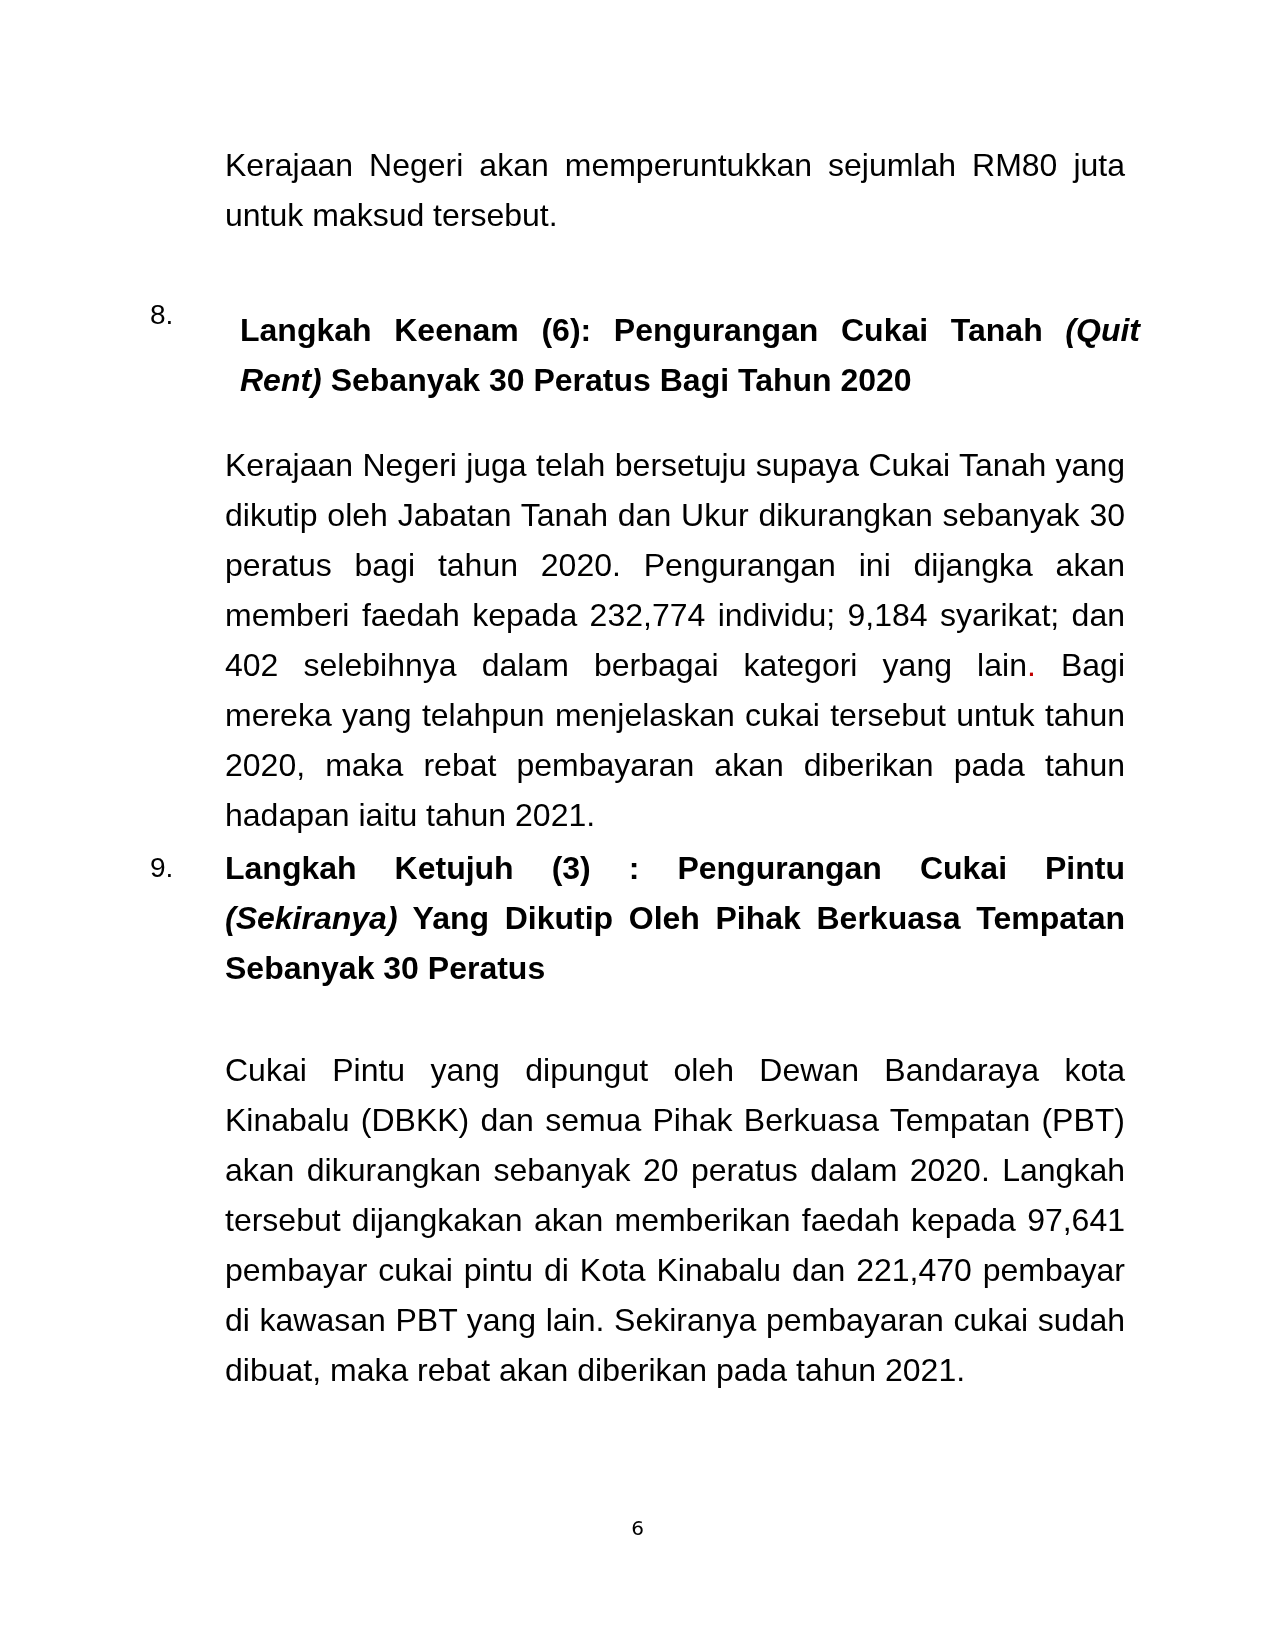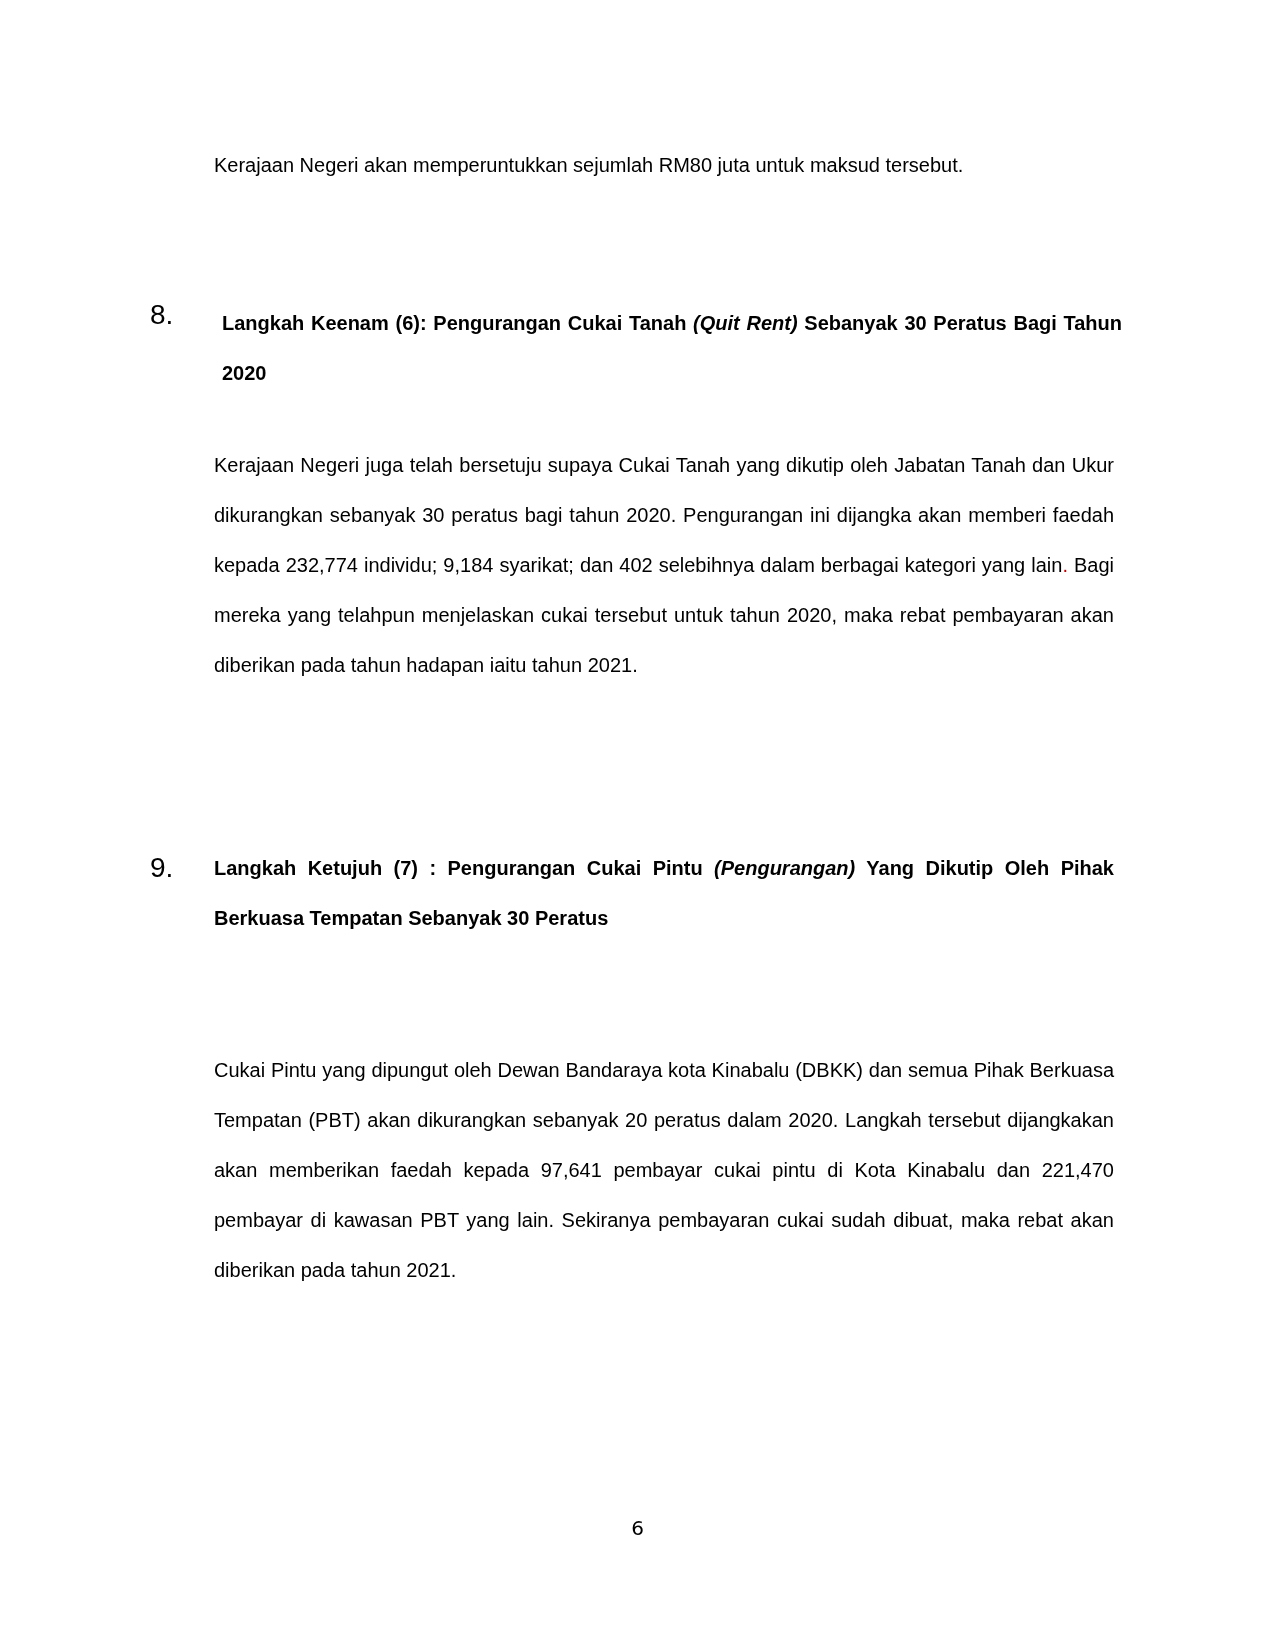--- a/index.html
+++ b/index.html
@@ -1,36 +1,36 @@
 <!DOCTYPE html>
 <html><head>
 <meta charset="utf-8">
 <style>
   html, body { margin:0; padding:0; background:#ffffff; }
   body { width:1275px; height:1650px; position:relative; overflow:hidden;
          font-family:"Liberation Sans", sans-serif; color:#000; }
-  .para { position:absolute; left:214px; width:900px; font-size:20px; line-height:50px;
+  .para { position:absolute; left:225px; width:900px; font-size:32px; line-height:50px;
           text-align:justify; }
   .num { position:absolute; left:150px; font-size:28px; line-height:50px; }
   .head { font-weight:bold; }
   .red-dot { color:#c00000; }
   .page-num { position:absolute; left:0; width:1275px; top:1516px; text-align:center;
               font-family:"DejaVu Sans", sans-serif; font-size:20px; }
 </style>
 </head>
 <body>
 
 <div>
 
   <p class="para" style="top:140px;margin:0;">Kerajaan Negeri akan memperuntukkan sejumlah RM80 juta untuk maksud tersebut.</p>
 
   <div class="num head" style="top:290px;font-weight:normal;">8.</div>
-  <p class="para head" style="top:290px;margin:8px;"><span>Langkah Keenam (6): Pengurangan Cukai Tanah </span><i>(Quit Rent)</i><span> Sebanyak 30 Peratus Bagi Tahun 2020</span></p>
+  <p class="para head" style="top:290px;margin:15px;"><span>Langkah Keenam (6): Pengurangan Cukai Tanah </span><i>(Quit Rent)</i><span> Sebanyak 30 Peratus Bagi Tahun 2020</span></p>
 
   <p class="para" style="top:440px;margin:0;"><span>Kerajaan Negeri juga telah bersetuju supaya Cukai Tanah yang dikutip oleh Jabatan Tanah dan Ukur dikurangkan sebanyak 30 peratus bagi tahun 2020. Pengurangan ini dijangka akan memberi faedah kepada 232,774 individu; 9,184 syarikat; dan 402 selebihnya  dalam berbagai kategori yang lain</span><span class="red-dot">.</span><span> Bagi mereka yang telahpun menjelaskan cukai tersebut untuk tahun 2020, maka rebat pembayaran akan diberikan pada tahun hadapan iaitu tahun 2021.</span></p>
 
   <div class="num" style="top:843px;">9.</div>
-  <p class="para head" style="top:843px;margin:0;"><span>Langkah Ketujuh (7) : Pengurangan Cukai Pintu </span><i>(Pengurangan)</i><span> Yang Dikutip Oleh Pihak Berkuasa Tempatan Sebanyak 30 Peratus</span></p>
+  <p class="para head" style="top:843px;margin:0;"><span>Langkah Ketujuh (3) : Pengurangan Cukai Pintu </span><i>(Sekiranya)</i><span> Yang Dikutip Oleh Pihak Berkuasa Tempatan Sebanyak 30 Peratus</span></p>
 
   <p class="para" style="top:1045px;margin:0;">Cukai Pintu yang dipungut oleh  Dewan Bandaraya kota Kinabalu (DBKK) dan semua Pihak Berkuasa Tempatan (PBT) akan dikurangkan sebanyak 20 peratus dalam 2020.   Langkah tersebut dijangkakan akan memberikan faedah kepada 97,641 pembayar cukai pintu di Kota Kinabalu dan 221,470 pembayar di kawasan PBT yang lain. Sekiranya pembayaran cukai sudah dibuat, maka rebat akan diberikan pada tahun 2021.</p>
 
   <div class="page-num">6</div>
 </div>
 
 </body></html>

